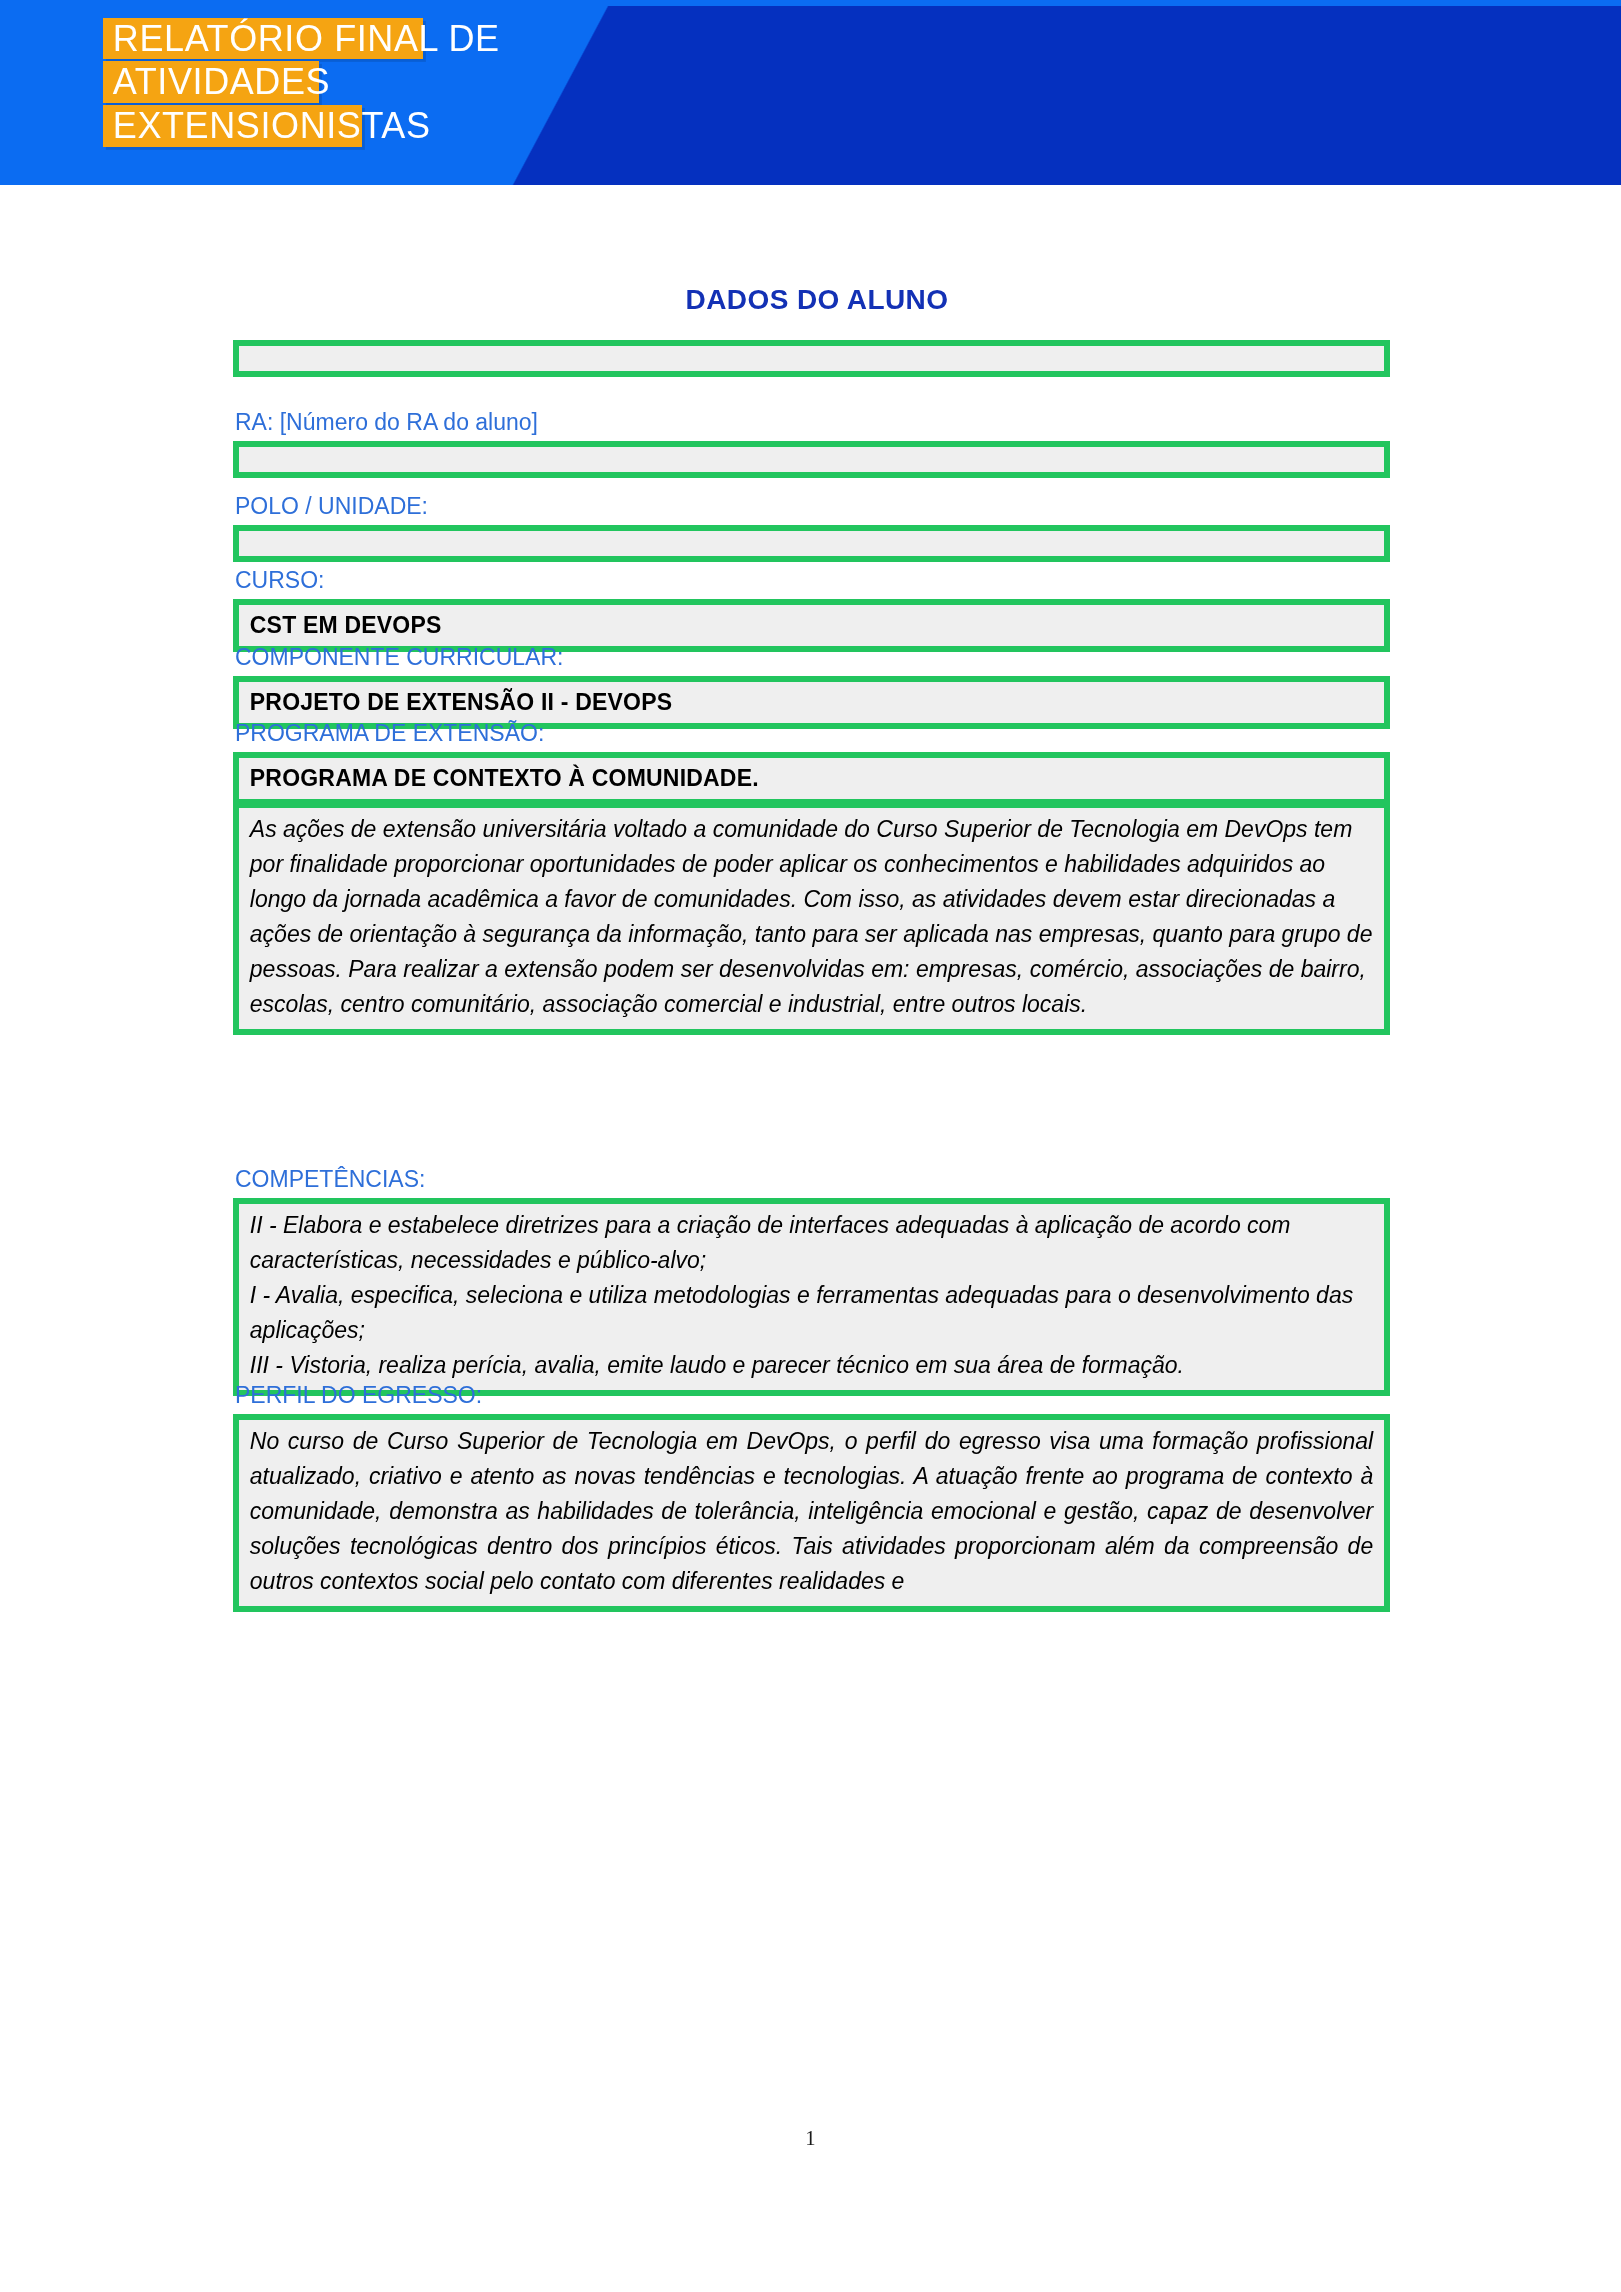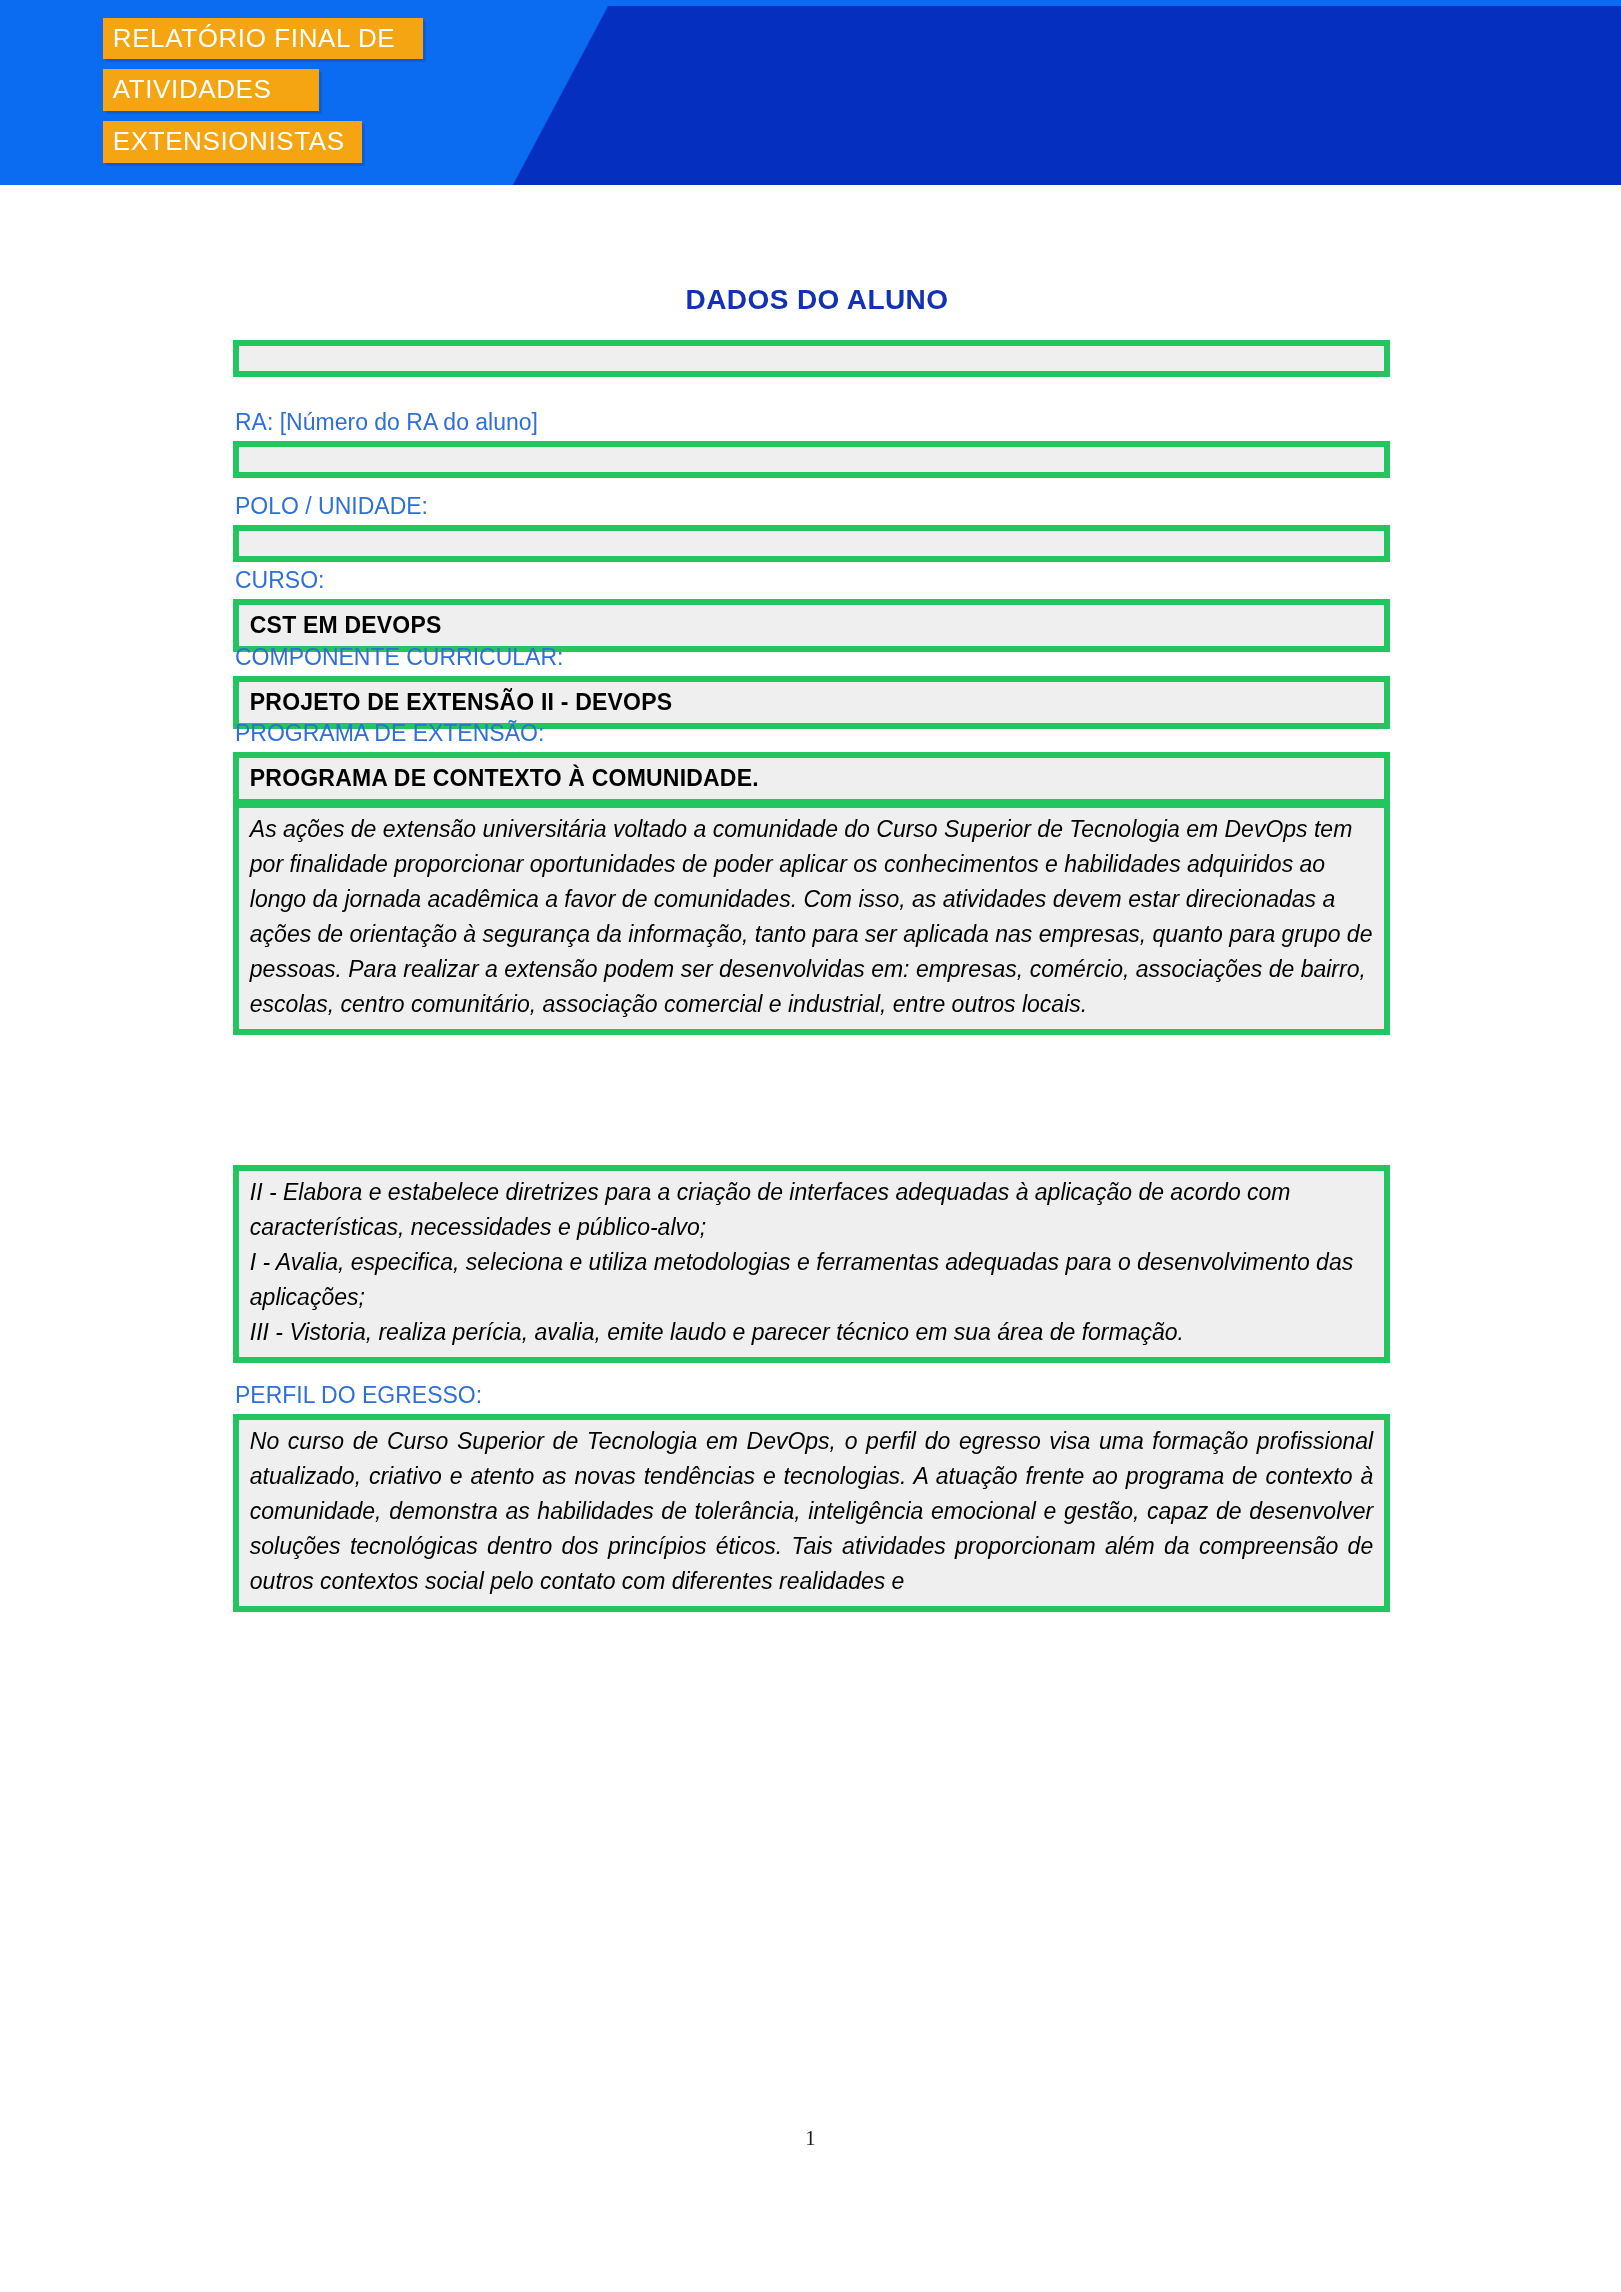--- a/index.html
+++ b/index.html
@@ -51,25 +51,25 @@
   .banner-title-wrap {
     position: absolute;
     left: 103px;
     top: 17.6px;
     width: 412px;
   }
   .banner-line {
     display: block;
     background: #F5A412;
     color: #FFFFFF;
-    font-size: 26px;
+    font-size: 36px;
     line-height: 37px;
     letter-spacing: 0.6px;
     padding: 2px 9.8px 2.9px 9.8px;
-    margin: 0 0 10px 0;
+    margin: 0 0 2px 0;
     box-sizing: border-box;
     white-space: nowrap;
     width: max-content;
     max-width: 412px;
     box-shadow: 2.9px 2.9px 0 rgba(0,0,0,0.12);
   }
   .banner-line.l1 { width: 320px; }
   .banner-line.l2 { width: 216px; }
   .banner-line.l3 { width: 259px; }
 
@@ -212,20 +212,21 @@
       </div>
     </div>
 
     <div class="field" style="top:617px;">
       <div class="field-box para">
         <p>As ações de extensão universitária voltado a comunidade do Curso Superior de Tecnologia em DevOps tem por finalidade proporcionar oportunidades de poder aplicar os conhecimentos e habilidades adquiridos ao longo da jornada acadêmica a favor de comunidades. Com isso, as atividades devem estar direcionadas a ações de orientação à segurança da informação, tanto para ser aplicada nas empresas, quanto para grupo de pessoas. Para realizar a extensão podem ser desenvolvidas em: empresas, comércio, associações de bairro, escolas, centro comunitário, associação comercial e industrial, entre outros locais.</p>
       </div>
     </div>
 
     <div class="field" style="top:980px;">
+      <div class="field-label">COMPETÊNCIAS:</div>
       <div class="field-box para">
         <p>II - Elabora e estabelece diretrizes para a criação de interfaces adequadas à aplicação de acordo com características, necessidades e público-alvo;</p>
         <p>I - Avalia, especifica, seleciona e utiliza metodologias e ferramentas adequadas para o desenvolvimento das aplicações;</p>
         <p style="text-align:justify;">III - Vistoria, realiza perícia, avalia, emite laudo e parecer técnico em sua área de formação.</p>
       </div>
     </div>
 
     <div class="field" style="top:1196px;">
       <div class="field-label">PERFIL DO EGRESSO:</div>
       <div class="field-box para justify">

